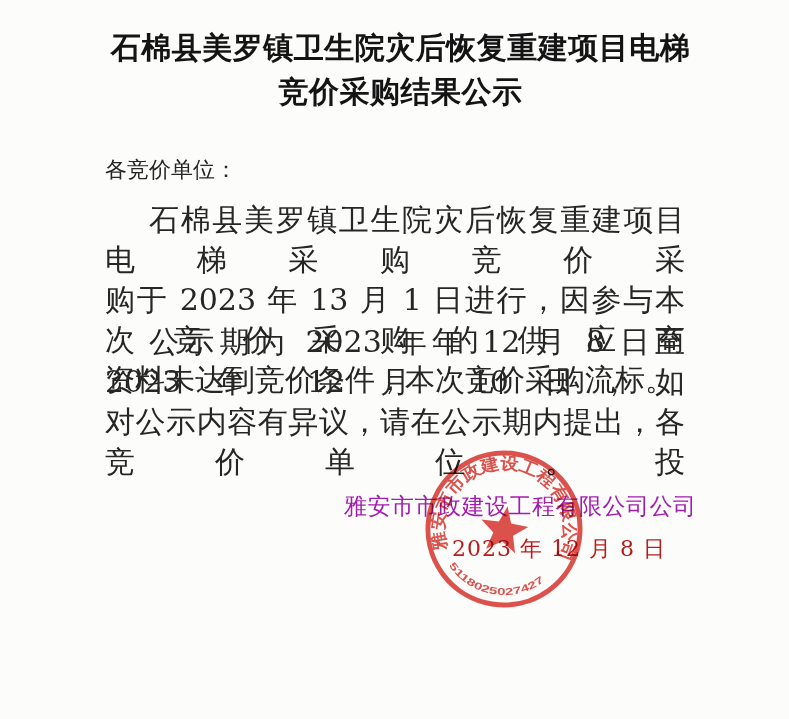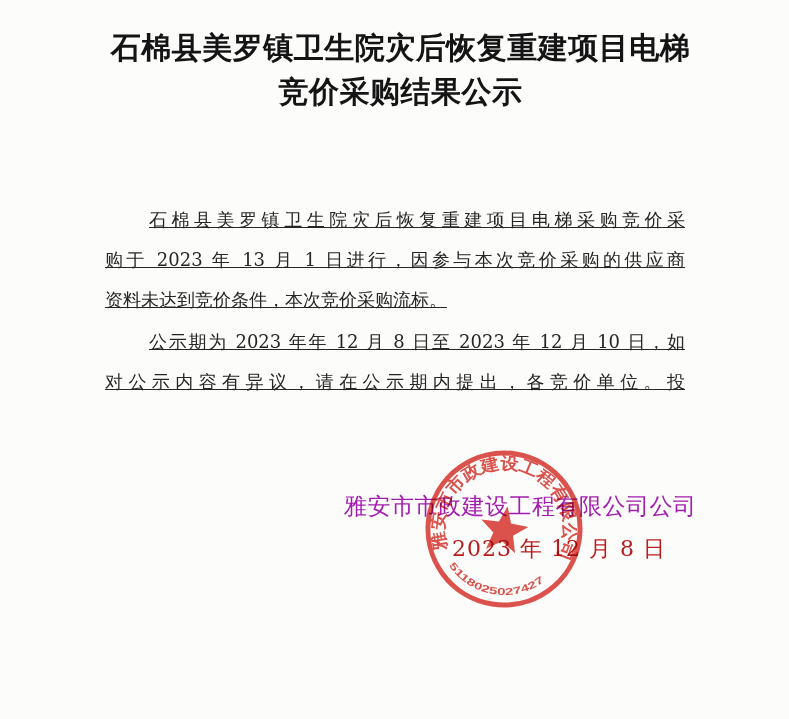--- a/index.html
+++ b/index.html
@@ -30,23 +30,22 @@
     position: absolute;
     left: 105px; top: 150px;
     font-size: 22px;
     line-height: 40px;
     white-space: nowrap;
   }
   .para {
     position: absolute;
     left: 105px;
     width: 580px;
-    font-size: 18px;
+    font-size: 30px;
     line-height: 40px;
-    text-decoration: underline;
   }
   #para1 { top: 200px; }
   #para2 { top: 322px; }
   .para .line {
     text-align: justify;
     text-align-last: justify;
   }
   .para .line.first { text-indent: 44px; }
   .para .line.last  { text-align: left; text-align-last: left; }
   .company {
@@ -78,20 +77,21 @@
 </head>
 <body>
 
 <div class="paper">
 
   <h1 class="title">
     <span class="tline">石棉县美罗镇卫生院灾后恢复重建项目电梯</span>
     <span class="tline">竞价采购结果公示</span>
   </h1>
 
+  <div class="salutation">各竞价单位：</div>
 
   <div class="para" id="para1">
     <div class="line first">石棉县美罗镇卫生院灾后恢复重建项目电梯采购竞价采</div>
     <div class="line">购于 2023 年 13 月 1 日进行，因参与本次竞价采购的供应商</div>
     <div class="line last">资料未达到竞价条件，本次竞价采购流标。</div>
   </div>
 
   <div class="para" id="para2">
     <div class="line first">公示期为 2023 年年 12 月 8 日至 2023 年 12 月 10 日，如</div>
     <div class="line">对公示内容有异议，请在公示期内提出，各竞价单位。投</div>

